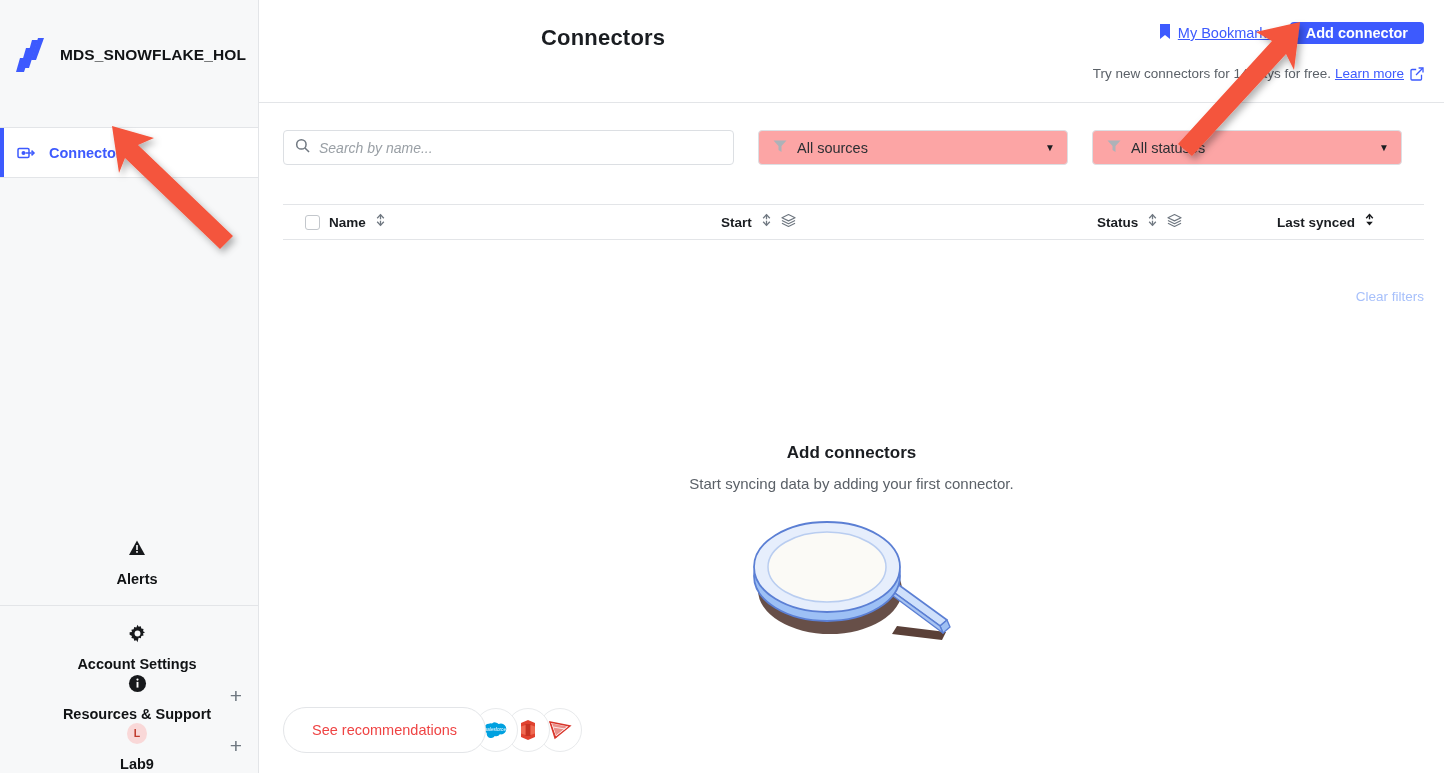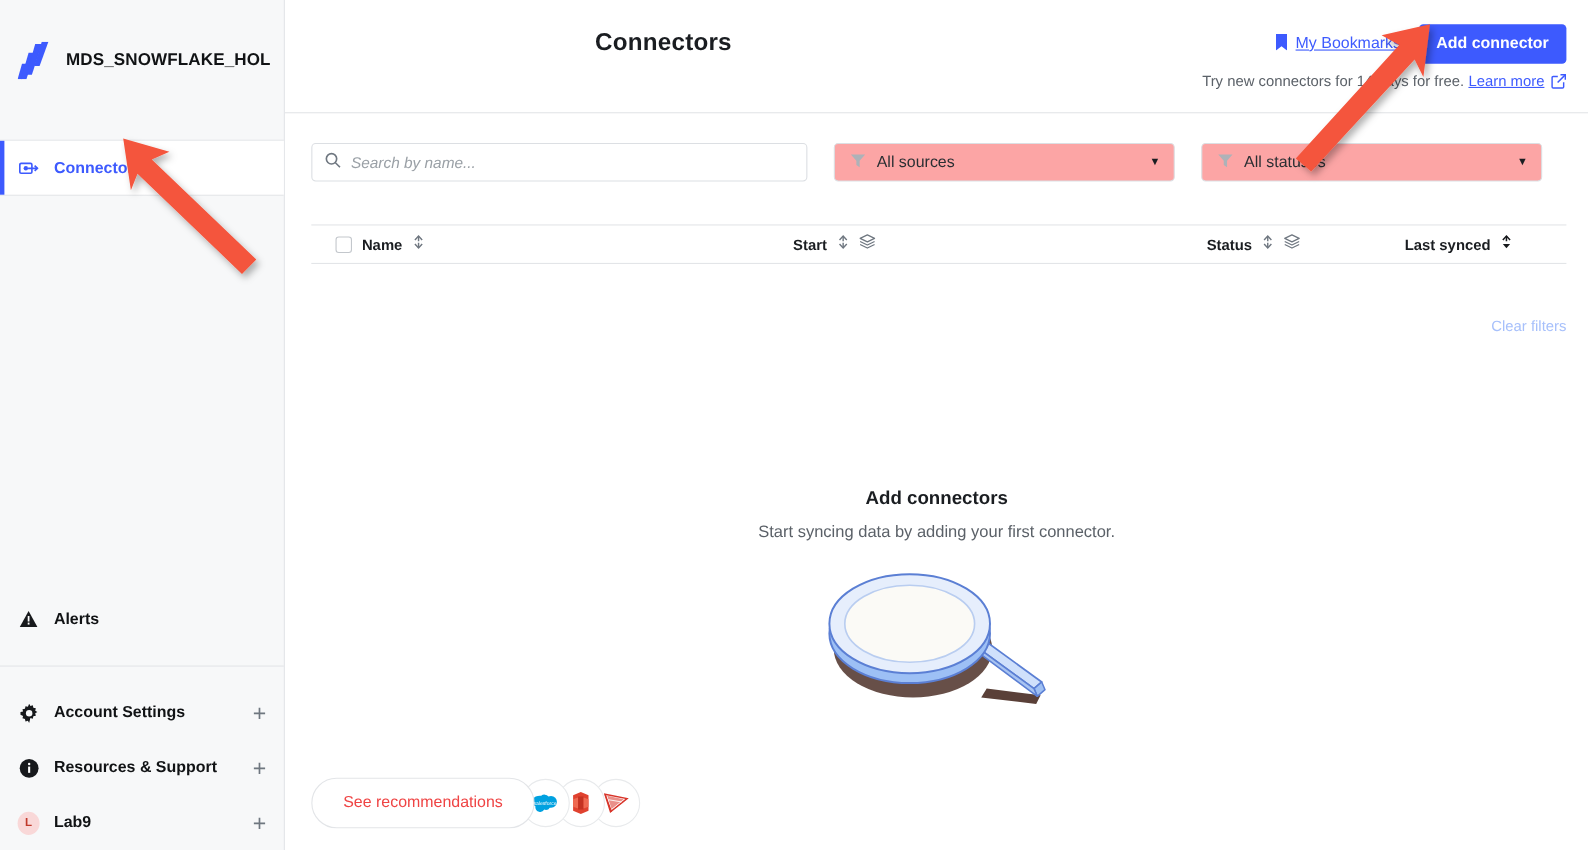--- a/index.html
+++ b/index.html
@@ -49,21 +49,21 @@
     color: #3d5afe;
     border-bottom: 1px solid #e3e5e8;
   }
   .nav-item.active::before {
     content: ""; position: absolute; left: 0; top: 0; bottom: 0;
     width: 4px; background: #3d5afe;
   }
   .nav-spacer { flex: 1 1 auto; }
   .nav-bottom-group { }
   .nav-divider { height: 1px; background: #e3e5e8; }
-  .nav-item.plain { font-weight: bold; }
+  .nav-item.plain { font-weight: bold; flex-direction: column; }
   .nav-item .plus {
     margin-left: auto; margin-right: 16px;
     font-size: 21px; color: #6f7780; font-weight: 300; line-height: 1;
   }
   .avatar-circle {
     width: 21px; height: 21px; border-radius: 50%;
     background: #f9d8d8; color: #c0392b;
     font-size: 10.5px; font-weight: bold;
     display: flex; align-items: center; justify-content: center;
   }
@@ -85,21 +85,21 @@
     display: flex; align-items: center; gap: 16px;
   }
   .bookmark-link {
     display: flex; align-items: center; gap: 7px;
     color: #3d5afe; font-size: 14.5px; text-decoration: underline;
     cursor: pointer;
   }
   .btn-primary {
     background: #3d5afe; color: #fff;
     border: none; border-radius: 4px;
-    height: 36px; padding: 0 16px;
+    height: 22px; padding: 0 16px;
     font-size: 14.5px; font-weight: bold;
     font-family: "Liberation Sans", sans-serif;
     cursor: pointer;
   }
   .trial-note {
     position: absolute; right: 20px; top: 66px;
     font-size: 13.5px; color: #5b6168;
     display: flex; align-items: center; gap: 0px;
   }
   .trial-note .link {

